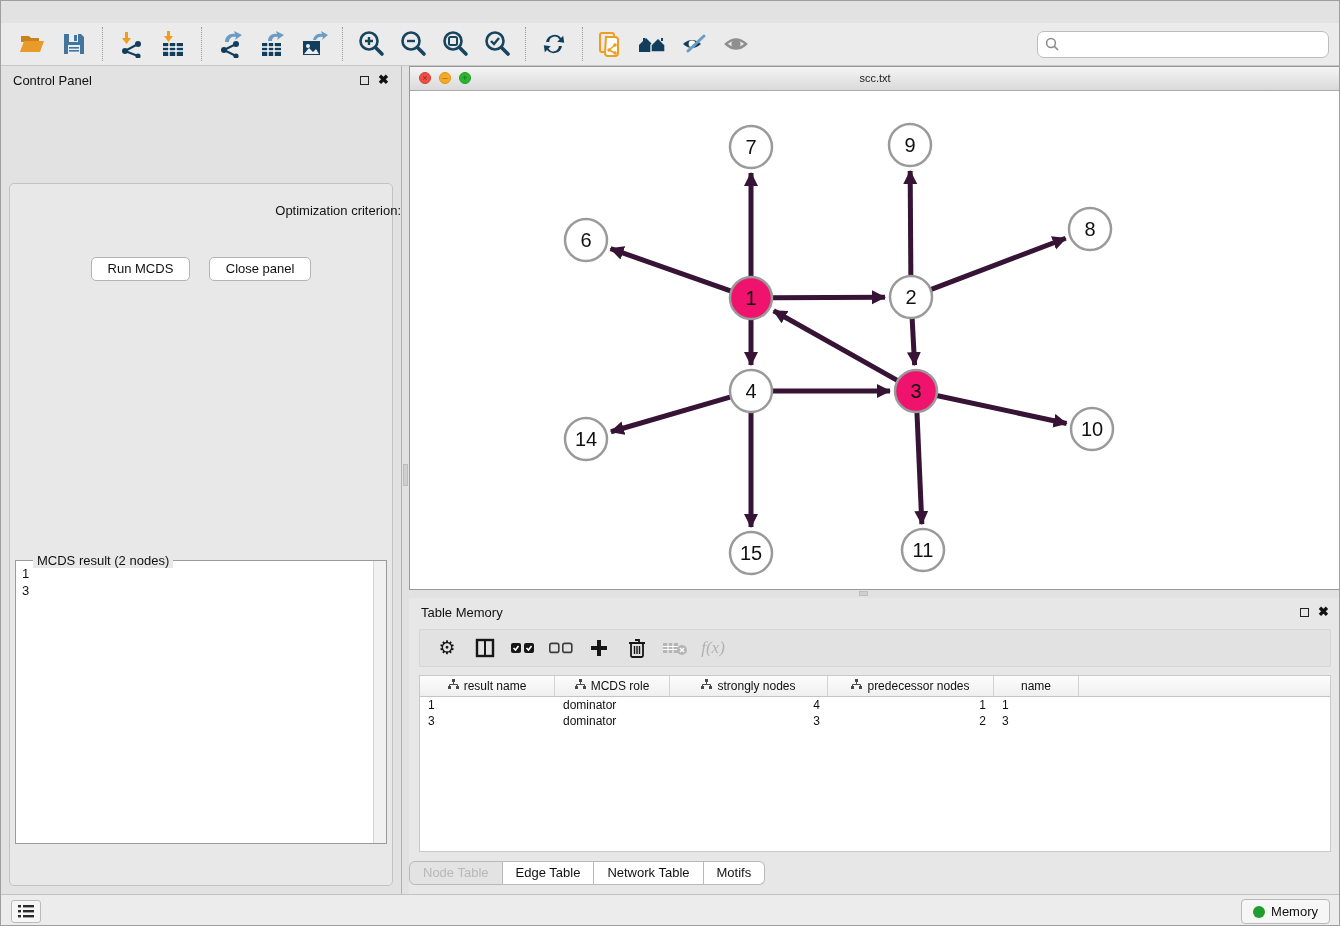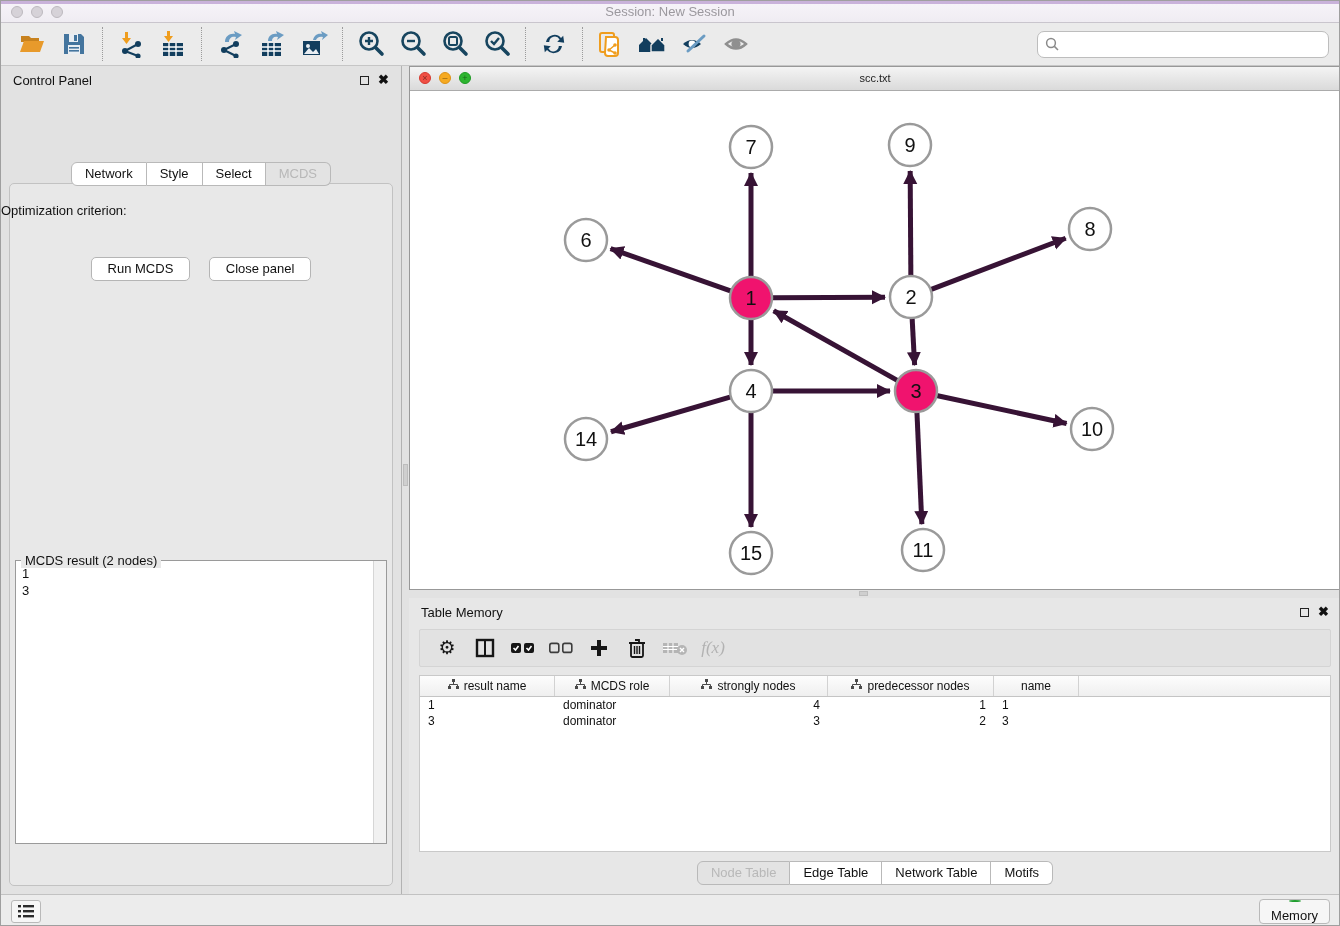--- a/index.html
+++ b/index.html
@@ -37,31 +37,31 @@
   .float-ico { width:9px; height:9px; border:1.6px solid #222; display:inline-block; }
   .close-ico { font-size:13px; font-weight:bold; color:#111; line-height:10px; }
   .cp-box { position:absolute; left:8px; right:8px; top:117px; bottom:8px;
     background:#e8e8e8; border:1px solid #c2c2c2; border-radius:5px; }
   .tabs-row { position:absolute; top:96px; left:0; width:100%; text-align:center; z-index:5; }
   .seg { display:inline-block; padding:3px 13px 4px; background:#fff; border:1px solid #b9b9b9;
     border-left:none; font-size:13px; color:#111; vertical-align:top; }
   .seg.first { border-left:1px solid #b9b9b9; border-radius:6px 0 0 6px; }
   .seg.last { border-radius:0 6px 6px 0; }
   .seg.active { background:#e3e3e3; color:#b8b8b8; }
-  .opt-label { position:absolute; top:137px; width:100%; text-align:left; font-size:13px; color:#111; z-index:4;}
+  .opt-label { position:absolute; top:137px; width:100%; text-align:right; font-size:13px; color:#111; z-index:4;}
   .criterion { position:absolute; top:158px; left:44px; width:312px; height:23px; background:#fff;
     border:1px solid #b5b5b5; border-radius:5px; font-size:13px; color:#111; line-height:21px;
     padding-left:12px; z-index:4; }
   .stepper { position:absolute; right:7px; top:4px; }
   .cp-buttons { position:absolute; top:191px; width:100%; text-align:center; z-index:4; }
   .mbtn { display:inline-block; background:#fff; border:1px solid #b5b5b5; border-radius:5px;
     font-size:13px; color:#111; padding:3px 16px 4px; margin:0 7px; }
   .result-fieldset { position:absolute; left:14px; right:14px; top:494px; bottom:50px;
     border:1px solid #9a9a9a; z-index:4; background:#fff; }
-  .result-legend { position:absolute; top:-8px; left:5px; background:#e8e8e8; padding:0 4px;
+  .result-legend { position:absolute; top:-8px; left:17px; background:#e8e8e8; padding:0 4px;
     font-size:13px; color:#111; }
   .result-text { position:absolute; left:0; top:2px; right:14px; bottom:0; padding:2px 6px;
     font-size:13px; color:#111; line-height:17px; overflow:hidden; }
   .result-scroll { position:absolute; right:0; top:0; bottom:0; width:13px; background:#f1f1f1;
     border-left:1px solid #d6d6d6; }
 
   
   .v-splitter { position:absolute; left:401px; top:65px; width:7px; height:828px; background:#e2e2e2; }
   .v-handle { position:absolute; left:1px; top:398px; width:5px; height:22px; background:#cfcfcf; border:1px solid #bdbdbd; }
   .h-splitter { position:absolute; left:408px; top:589px; width:932px; height:8px; background:#e2e2e2; }
@@ -83,44 +83,36 @@
   .tp-ico { width:30px; height:30px; display:flex; align-items:center; justify-content:center; margin:0 4px; }
   .fx { font-family:"Liberation Serif", serif; font-style:italic; font-size:17px; color:#b2b2b2; }
   .gear-glyph { font-size:19px; color:#161616; line-height:20px; }
   .grid-table { position:absolute; left:10px; top:77px; right:10px; bottom:42px; background:#fff;
     border:1px solid #c9c9c9; overflow:hidden; }
   .gt-header { display:flex; height:21px; background:linear-gradient(#fdfdfd,#efefef); border-bottom:1px solid #c4c4c4; }
   .gt-th { display:flex; align-items:center; justify-content:center; gap:5px; font-size:12px; color:#111;
     border-right:1px solid #d2d2d2; height:100%; }
   .gt-row { display:flex; height:16px; font-size:12px; color:#111; }
   .gt-td { height:100%; line-height:16px; padding:0 8px; white-space:nowrap; overflow:hidden; }
-  .tp-tabs { position:absolute; bottom:9px; width:100%; text-align:center; }
+  .tp-tabs { position:absolute; bottom:9px; width:100%; }
 
   
   .statusbar { position:absolute; left:0; top:893px; width:100%; height:33px; background:#ececec;
     border-top:1px solid #c2c2c2; }
   .list-btn { position:absolute; left:10px; top:5px; width:30px; height:23px; background:#f6f6f6;
     border:1px solid #b9b9b9; border-radius:3px; display:flex; align-items:center; justify-content:center; }
   .memory-btn { position:absolute; right:9px; top:4px; height:25px; background:#f6f6f6; border:1px solid #b9b9b9;
-    border-radius:4px; display:flex; align-items:center; gap:6px; padding:0 11px; font-size:13px; color:#111;flex-direction:column; }
+    border-radius:4px; display:flex; align-items:center; gap:6px; padding:0 11px; font-size:13px; color:#111; }
   .mem-dot { width:12px; height:12px; border-radius:50%; }
 </style>
 </head>
 <body>
 
 <div class="app">
 
-  <div class="titlebar">
-    <div class="lights">
-      <span class="light"></span>
-      <span class="light"></span>
-      <span class="light"></span>
-    </div>
-    <span class="title">Session: New Session</span>
-  </div>
 
   <div class="toolbar">
     <span class="tbtn">
       <svg width="28" height="28" viewBox="0 0 28 28">
           <path d="M3 6h8l2 2h8v4H3z" fill="#c8821e"></path>
           <path d="M6 11h20l-4 11H2z" fill="#e89a2b"></path>
         </svg>
     </span>
     <span class="tbtn">
       <svg width="28" height="28" viewBox="0 0 28 28">
@@ -253,21 +245,20 @@
   </div>
 
   <div class="control-panel">
     <div class="panel-head">
       <span class="ptitle">Control Panel</span>
       <span class="panel-icons">
         <span class="float-ico"></span>
         <span class="close-ico">✖</span>
       </span>
     </div>
-    <div class="tabs-row" id="cp-tabs"><span class="seg first">Network</span><span class="seg">Style</span><span class="seg">Select</span><span class="seg last active">MCDS</span></div>
     <div class="cp-box"></div>
     <div class="opt-label">Optimization criterion:</div>
     <div class="cp-buttons">
       <span class="mbtn">Run MCDS</span>
       <span class="mbtn">Close panel</span>
     </div>
     <div class="result-fieldset">
       <span class="result-legend">MCDS result (2 nodes)</span>
       <div class="result-text" id="mcds-result-text">
           <div>1</div>

